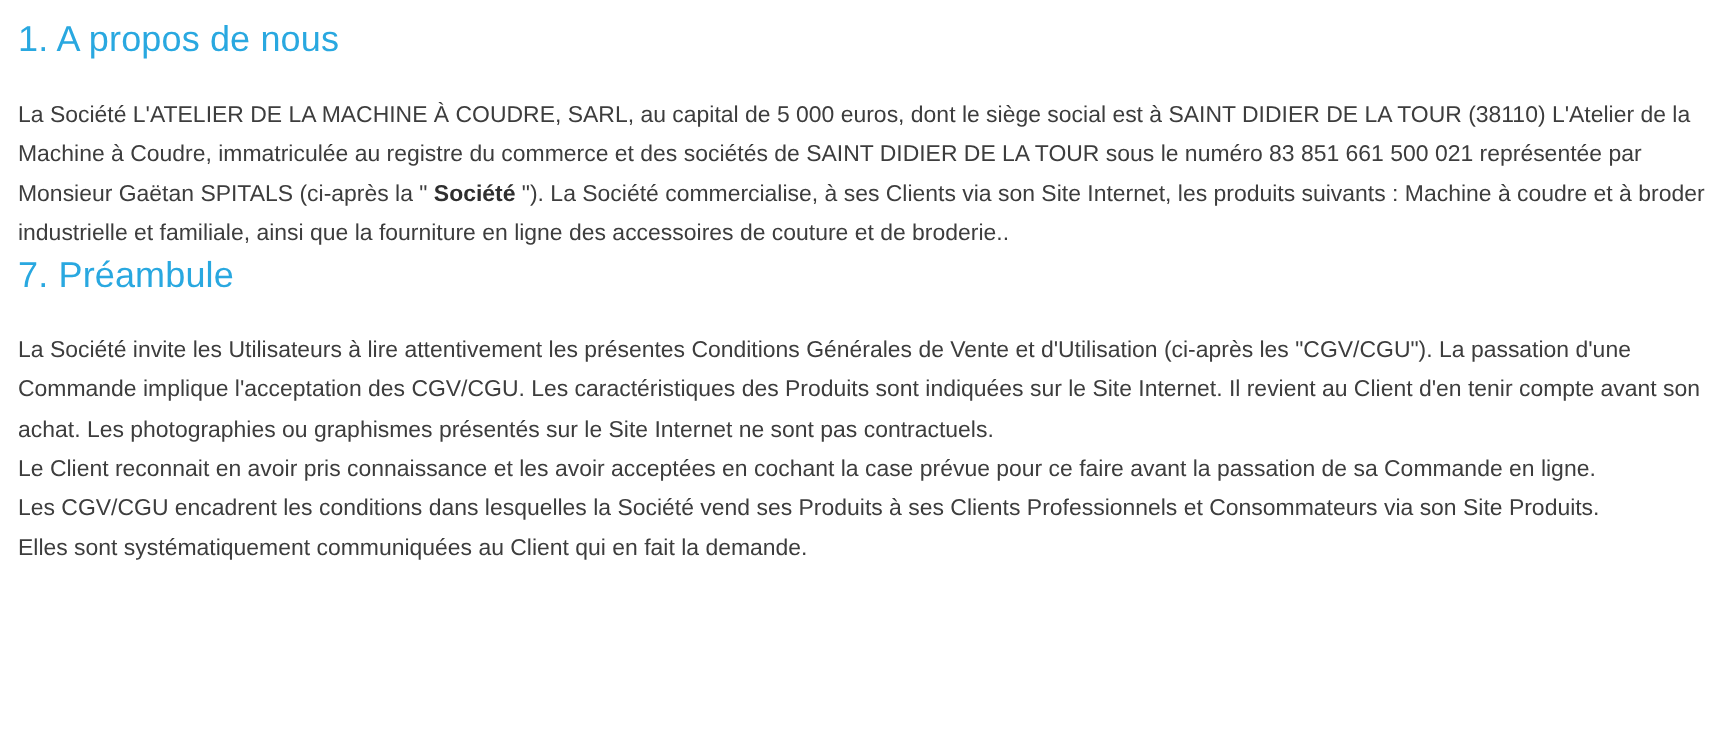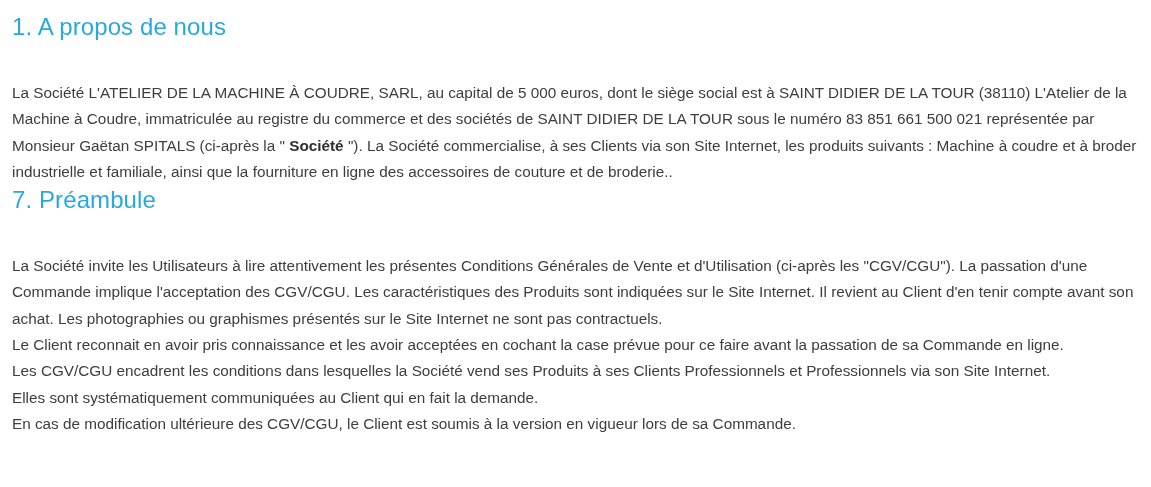--- a/index.html
+++ b/index.html
@@ -35,21 +35,21 @@
   .section-block {
     margin-top: 0;
   }
   p.body-text {
     font-size: 15.3px;
     line-height: 1.72;
     color: #3d3d3d;
     margin: 0;
   }
   .gap-after-title {
-    margin-top: 38px;
+    margin-top: 22px;
   }
   .para-spacer {
     margin-top: 16px;
   }
   .title-spacer {
     margin-top: 22px;
   }
   b {
     font-weight: 700;
     color: #2f2f2f;
@@ -66,18 +66,17 @@
     <p class="body-text">
       <span>La Société L'ATELIER DE LA MACHINE À COUDRE, SARL, au capital de 5 000 euros, dont le siège social est à SAINT DIDIER DE LA TOUR (38110) L'Atelier de la Machine à Coudre, immatriculée au registre du commerce et des sociétés de SAINT DIDIER DE LA TOUR sous le numéro 83 851 661 500 021 représentée par Monsieur Gaëtan SPITALS (ci-après la " </span><b>Société</b><span> "). La Société commercialise, à ses Clients via son Site Internet, les produits suivants : Machine à coudre et à broder industrielle et familiale, ainsi que la fourniture en ligne des accessoires de couture et de broderie..</span>
     </p>
   </div>
 
   <h2 class="section-title title-spacer">7. Préambule</h2>
 
   <div class="section-block gap-after-title">
     <p class="body-text">La Société invite les Utilisateurs à lire attentivement les présentes Conditions Générales de Vente et d'Utilisation (ci-après les "CGV/CGU"). La passation d'une Commande implique l'acceptation des CGV/CGU. Les caractéristiques des Produits sont indiquées sur le Site Internet. Il revient au Client d'en tenir compte avant son achat. Les photographies ou graphismes présentés sur le Site Internet ne sont pas contractuels.</p>
     <p class="body-text para-spacer">Le Client reconnait en avoir pris connaissance et les avoir acceptées en cochant la case prévue pour ce faire avant la passation de sa Commande en ligne.</p>
-    <p class="body-text para-spacer">Les CGV/CGU encadrent les conditions dans lesquelles la Société vend ses Produits à ses Clients Professionnels et Professionnels via son Site Internet.</p>
+    <p class="body-text para-spacer">Les CGV/CGU encadrent les conditions dans lesquelles la Société vend ses Produits à ses Clients Professionnels et Consommateurs via son Site Produits.</p>
     <p class="body-text para-spacer">Elles sont systématiquement communiquées au Client qui en fait la demande.</p>
-    <p class="body-text para-spacer">En cas de modification ultérieure des CGV/CGU, le Client est soumis à la version en vigueur lors de sa Commande.</p>
   </div>
 
 </div>
 
 </body></html>

